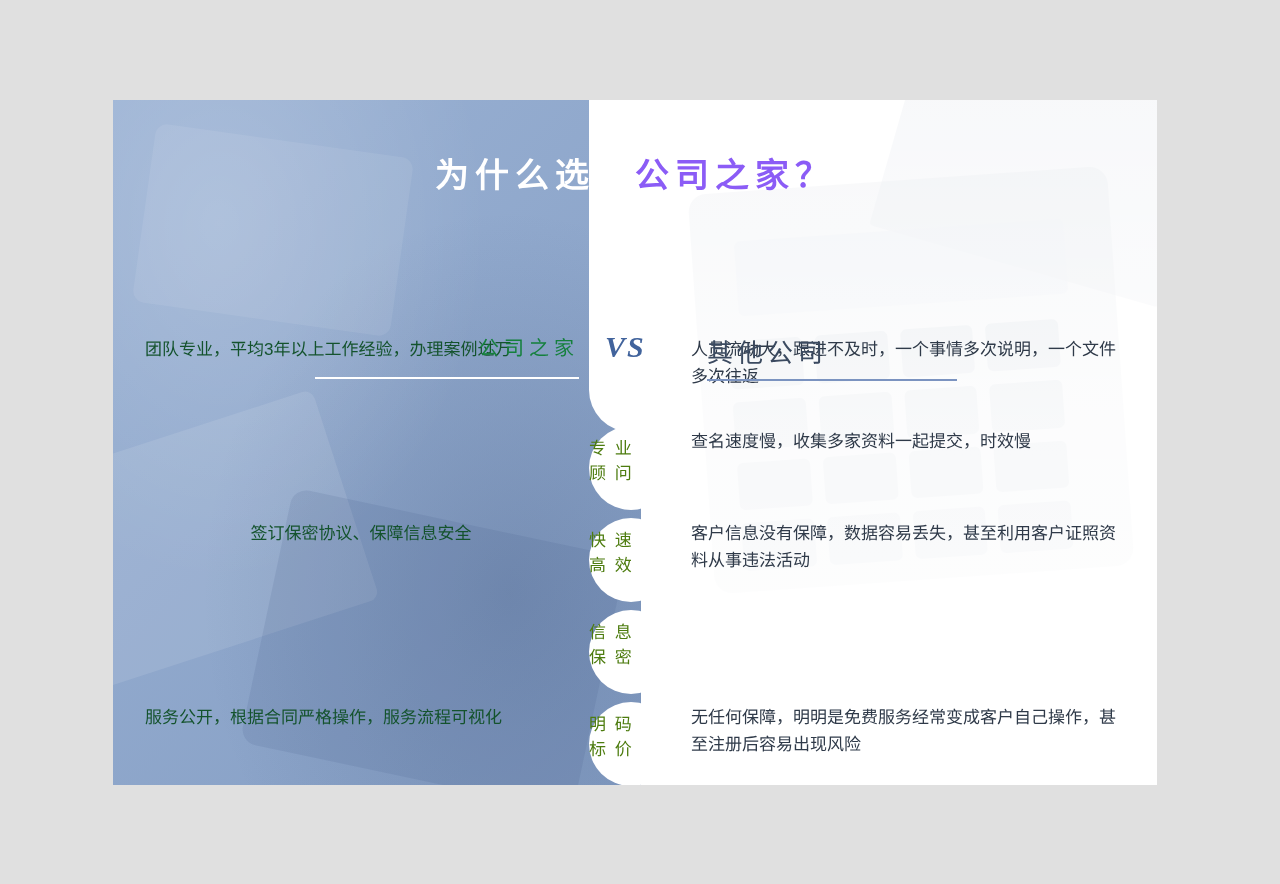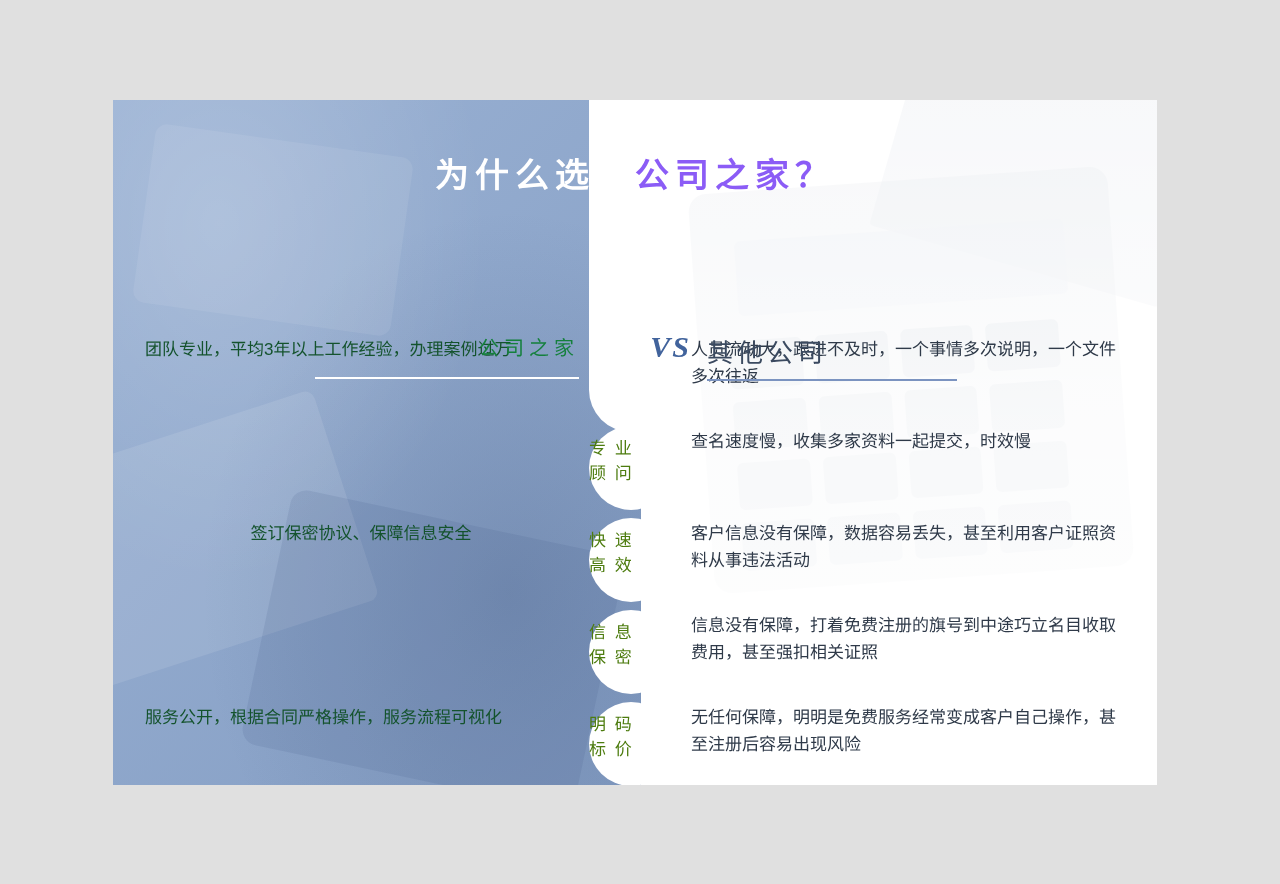--- a/index.html
+++ b/index.html
@@ -197,21 +197,21 @@
     width: 250px;
     height: 2px;
     background: #7b93c0;
     z-index: 7;
   }
   .vs {
     position: absolute;
     left: 492px;
     top: 230px;
     width: 86px;
-    text-align: right;
+    text-align: left;
     font-family: "Liberation Serif", "DejaVu Serif", serif;
     font-style: italic;
     font-weight: 700;
     font-size: 30px;
     color: #41639c;
     letter-spacing: 2px;
     z-index: 8;
   }
 
   
@@ -338,19 +338,18 @@
       <div>信 息</div>
       <div>保 密</div>
     </div>
     <div class="row-left ralign" style="top:420px;">签订保密协议、保障信息安全</div>
     <div class="row-right" style="top:420px;">客户信息没有保障，数据容易丢失，甚至利用客户证照资料从事违法活动</div>
 
     <div class="tag" style="top:612px;">
       <div>明 码</div>
       <div>标 价</div>
     </div>
-    <div class="row-right" style="top:512px;">信息没有保障，打着免费注册的旗号到中途巧立名目收取费用，甚至强扣相关证照</div>
 
     <div class="row-left" style="top:604px;">服务公开，根据合同严格操作，服务流程可视化</div>
     <div class="row-right" style="top:604px;">无任何保障，明明是免费服务经常变成客户自己操作，甚至注册后容易出现风险</div>
 
   </div>
 </div>
 
 </body></html>

